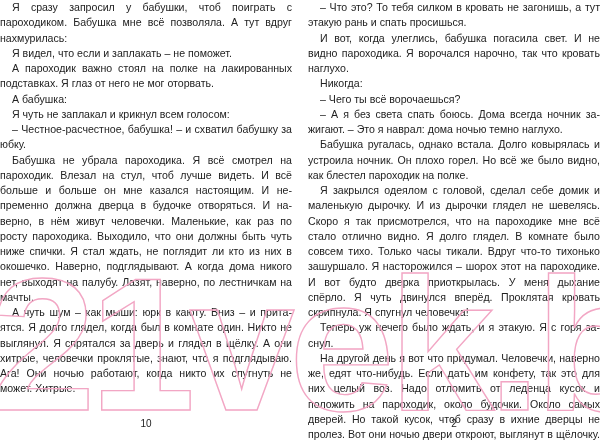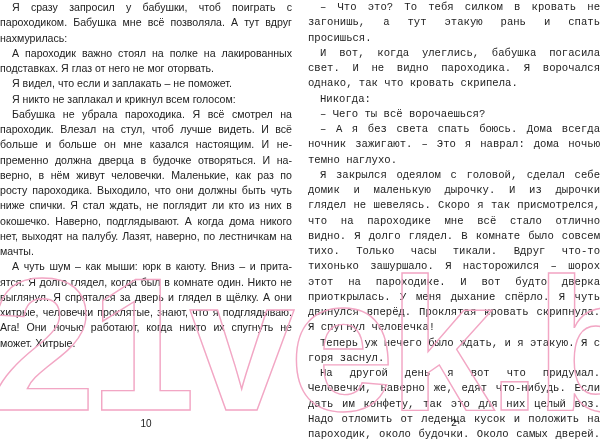--- a/index.html
+++ b/index.html
@@ -1,47 +1,50 @@
 <!DOCTYPE html>
 <html><head>
 <meta charset="utf-8">
 <style>
   html, body { margin:0; padding:0; }
   body { width:600px; height:440px; background:#ffffff; position:relative; overflow:hidden; font-family:"Liberation Sans", sans-serif; color:#222; }
   .page { position:absolute; top:0; width:292px; height:440px; }
   .page.left { left:0; }
-  .page.right { left:308px;font-family:Liberation Mono, monospace; }
+  .page.right { left:308px; }
   .text { font-size:10.6px; line-height:15.25px; }
   .text p { margin:0; text-indent:12px; text-align:justify; text-align-last:left; hyphens:manual; }
   .pnum { position:absolute; top:418px; width:100%; text-align:center; font-size:10px; color:#222; }
   .watermark { position:absolute; left:0; top:0; width:600px; height:440px; pointer-events:none; }
 </style>
 </head>
 <body>
 
 <div class="page left">
   <div class="text">
     <p>Я сразу запросил у бабушки, чтоб поиграть с пароходиком. Бабушка мне всё позволяла. А тут вдруг нахмурилась:</p>
+    <p>Я видел, что если и заплакать – не поможет.</p>
     <p>А пароходик важно стоял на полке на лакированных подставках. Я глаз от него не мог оторвать.</p>
-    <p>Я видел, что если и заплакать – не поможет.</p>
-    <p>Я никто не заплакал и крикнул всем голосом:</p>
+    <p>А бабушка:</p>
+    <p>Я чуть не заплакал и крикнул всем голосом:</p>
+    <p>– Честное-расчестное, бабушка! – и схватил бабушку за юбку.</p>
     <p>Бабушка не убрала пароходика. Я всё смотрел на пароходик. Влезал на стул, чтоб лучше видеть. И всё больше и больше он мне казался настоящим. И не­пременно должна дверца в будочке отворяться. И на­верно, в нём живут человечки. Маленькие, как раз по росту пароходика. Выходило, что они должны быть чуть ниже спички. Я стал ждать, не поглядит ли кто из них в окошечко. Наверно, подглядывают. А когда дома ни­кого нет, выходят на палубу. Лазят, наверно, по лест­ничкам на мачты.</p>
     <p>А чуть шум – как мыши: юрк в каюту. Вниз – и прита­ятся. Я долго глядел, когда был в комнате один. Никто не выглянул. Я спрятался за дверь и глядел в щёлку. А они хитрые, человечки проклятые, знают, что я под­глядываю. Ага! Они ночью работают, когда никто их спугнуть не может. Хитрые.</p>
 
   </div>
   <div class="pnum">10</div>
 </div>
 
 <div class="page right">
   <div class="text">
     <p>– Что это? То тебя силком в кровать не загонишь, а тут этакую рань и спать просишься.</p>
-    <p>И вот, когда улеглись, бабушка погасила свет. И не видно пароходика. Я ворочался однако, так что кро­вать скрипела.</p>
+    <p>И вот, когда улеглись, бабушка погасила свет. И не видно пароходика. Я ворочался нарочно, так что кро­вать наглухо.</p>
     <p>Никогда:</p>
     <p>– Чего ты всё ворочаешься?</p>
     <p>– А я без света спать боюсь. Дома всегда ночник за­жигают. – Это я наврал: дома ночью темно наглухо.</p>
+    <p>Бабушка ругалась, однако встала. Долго ковырялась и устроила ночник. Он плохо горел. Но всё же было вид­но, как блестел пароходик на полке.</p>
     <p>Я закрылся одеялом с головой, сделал себе домик и маленькую дырочку. И из дырочки глядел не шеве­лясь. Скоро я так присмотрелся, что на пароходике мне всё стало отлично видно. Я долго глядел. В комнате было совсем тихо. Только часы тикали. Вдруг что-то тихонько зашуршало. Я насторожился – шорох этот на пароходике. И вот будто дверка приоткрылась. У меня дыхание спёрло. Я чуть двинулся вперёд. Проклятая кровать скрипнула. Я спугнул человечка!</p>
     <p>Теперь уж нечего было ждать, и я этакую. Я с горя за­снул.</p>
     <p>На другой день я вот что придумал. Человечки, на­верно же, едят что-нибудь. Если дать им конфету, так это для них целый воз. Надо отломить от леденца кусок и положить на пароходик, около будочки. Около самых дверей. Но такой кусок, чтоб сразу в ихние дверцы не пролез. Вот они ночью двери откроют, выглянут в щё­лочку. Ух ты! Конфетища! Для них это – как ящик целый. Сейчас выскочат, скорей конфетину к себе тащить. Они её в двери, а она не лезет! Сейчас сбегают, принесут топорики – маленькие-маленькие, но совсем всамде­лишные – и начнут этими топориками тюкать: тюк-тюк!</p>
   </div>
   <div class="pnum">2</div>
 </div>
 
 <svg class="watermark" viewBox="0 0 600 440" xmlns="http://www.w3.org/2000/svg">
   <text x="-10" y="410" font-family="Liberation Sans, sans-serif" font-weight="bold" font-size="190" fill="none" stroke="#f2a6c4" stroke-width="1.4" letter-spacing="-6">21vek.by</text>
 </svg>

